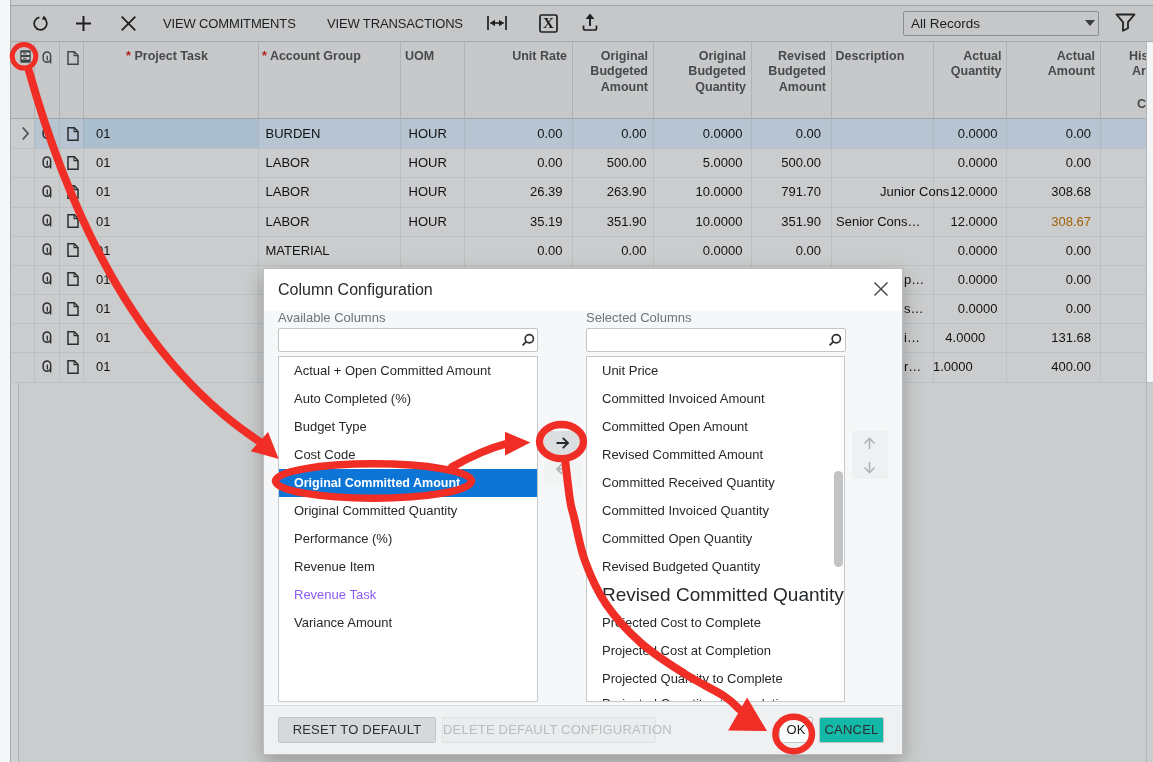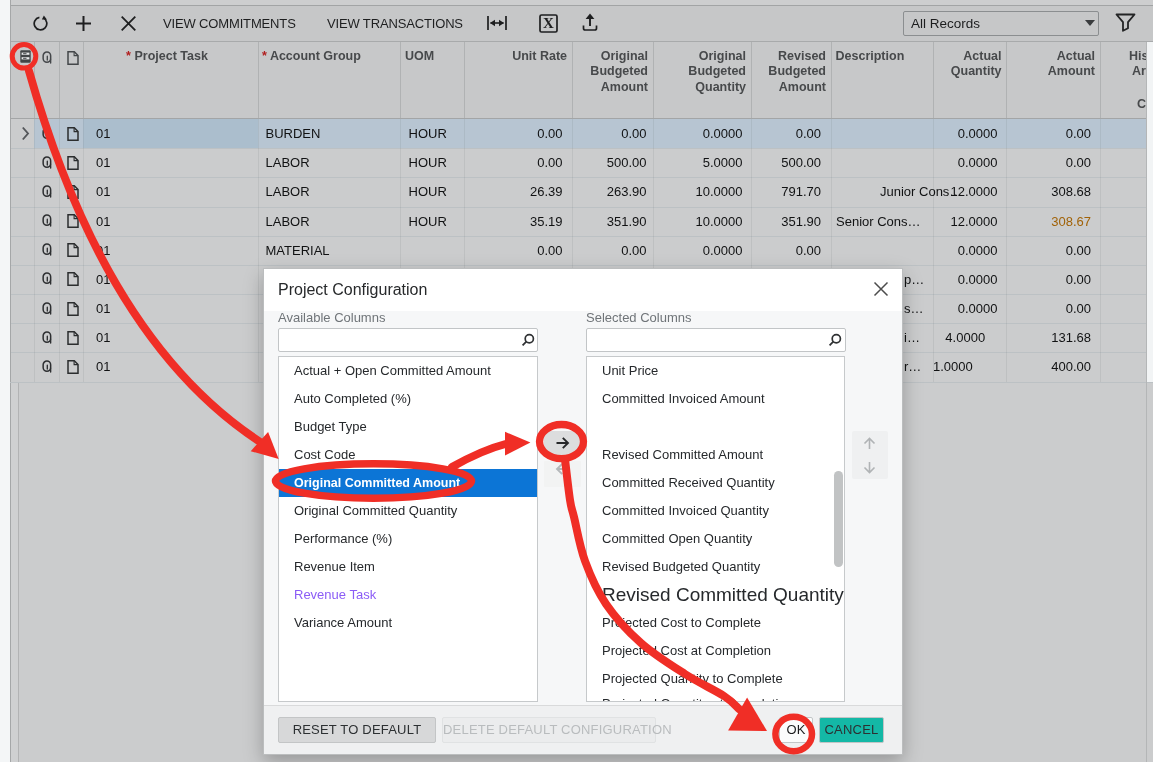--- a/index.html
+++ b/index.html
@@ -253,21 +253,21 @@
 <div class="abs" style="left:572px;top:118.5px;width:1px;height:263px;background:rgba(100,106,110,0.12)"></div>
 <div class="abs" style="left:653px;top:118.5px;width:1px;height:263px;background:rgba(100,106,110,0.12)"></div>
 <div class="abs" style="left:751px;top:118.5px;width:1px;height:263px;background:rgba(100,106,110,0.12)"></div>
 <div class="abs" style="left:831px;top:118.5px;width:1px;height:263px;background:rgba(100,106,110,0.12)"></div>
 <div class="abs" style="left:933px;top:118.5px;width:1px;height:263px;background:rgba(100,106,110,0.12)"></div>
 <div class="abs" style="left:1006px;top:118.5px;width:1px;height:263px;background:rgba(100,106,110,0.12)"></div>
 <div class="abs" style="left:1100px;top:118.5px;width:1px;height:263px;background:rgba(100,106,110,0.12)"></div>
 <div class="abs" style="left:1147px;top:118.5px;width:1px;height:263px;background:rgba(100,106,110,0.12)"></div>
 <div class="abs" style="left:263px;top:268px;width:640px;height:487px;background:#f6f7f8;border:1px solid #bbbdbe;box-shadow:0 7px 18px rgba(0,0,0,0.26)"></div>
 <div class="abs" style="left:264px;top:269px;width:638px;height:42px;background:#ffffff"></div>
-<div class="abs" style="left:278px;top:269px;height:42px;line-height:42px;font-size:16px;color:#27292b">Project Configuration</div>
+<div class="abs" style="left:278px;top:269px;height:42px;line-height:42px;font-size:16px;color:#27292b">Column Configuration</div>
 <svg class="abs" style="left:873px;top:281px" width="16" height="16" viewBox="0 0 16 16">
 <path d="M1.5 1.5 L14.5 14.5 M14.5 1.5 L1.5 14.5" stroke="#4c4c4c" stroke-width="1.5"></path>
     </svg>
 <div class="abs" style="left:278px;top:309px;height:18px;line-height:18px;font-size:13px;color:#6f7478">Available Columns</div>
 <div class="abs" style="left:586px;top:309px;height:18px;line-height:18px;font-size:13px;color:#6f7478">Selected Columns</div>
 <div class="abs" style="left:278px;top:328px;width:260px;height:24px;background:#fff;border:1px solid #c2c5c7;border-radius:2px"></div>
 <div class="abs" style="left:586px;top:328px;width:260px;height:24px;background:#fff;border:1px solid #c2c5c7;border-radius:2px"></div>
 <svg class="abs" style="left:521px;top:333px" width="14" height="14" viewBox="0 0 14 14">
 <circle cx="8.3" cy="5.7" r="4.1" fill="none" stroke="#2f3133" stroke-width="1.7"></circle>
 <path d="M5.3 8.7 L1.6 12.4" stroke="#2f3133" stroke-width="1.8"></path>
@@ -284,20 +284,21 @@
 <div class="abs" style="left:294px;top:441px;height:28px;line-height:28px;font-size:13px;color:#26292c;white-space:nowrap">Cost Code</div>
 <div class="abs" style="left:279px;top:469px;width:258px;height:28px;background:#0c75d6"></div>
 <div class="abs" style="left:294px;top:469px;height:28px;line-height:28px;font-size:12.5px;font-weight:bold;color:#fff;white-space:nowrap">Original Committed Amount</div>
 <div class="abs" style="left:294px;top:497px;height:28px;line-height:28px;font-size:13px;color:#26292c;white-space:nowrap">Original Committed Quantity</div>
 <div class="abs" style="left:294px;top:525px;height:28px;line-height:28px;font-size:13px;color:#26292c;white-space:nowrap">Performance (%)</div>
 <div class="abs" style="left:294px;top:553px;height:28px;line-height:28px;font-size:13px;color:#26292c;white-space:nowrap">Revenue Item</div>
 <div class="abs" style="left:294px;top:581px;height:28px;line-height:28px;font-size:13px;color:#8b5cf6;white-space:nowrap">Revenue Task</div>
 <div class="abs" style="left:294px;top:609px;height:28px;line-height:28px;font-size:13px;color:#26292c;white-space:nowrap">Variance Amount</div>
 <div class="abs" style="left:602px;top:357px;height:28px;line-height:28px;font-size:13px;color:#26292c;white-space:nowrap">Unit Price</div>
 <div class="abs" style="left:602px;top:385px;height:28px;line-height:28px;font-size:13px;color:#26292c;white-space:nowrap">Committed Invoiced Amount</div>
+<div class="abs" style="left:602px;top:413px;height:28px;line-height:28px;font-size:13px;color:#26292c;white-space:nowrap">Committed Open Amount</div>
 <div class="abs" style="left:602px;top:441px;height:28px;line-height:28px;font-size:13px;color:#26292c;white-space:nowrap">Revised Committed Amount</div>
 <div class="abs" style="left:602px;top:469px;height:28px;line-height:28px;font-size:13px;color:#26292c;white-space:nowrap">Committed Received Quantity</div>
 <div class="abs" style="left:602px;top:497px;height:28px;line-height:28px;font-size:13px;color:#26292c;white-space:nowrap">Committed Invoiced Quantity</div>
 <div class="abs" style="left:602px;top:525px;height:28px;line-height:28px;font-size:13px;color:#26292c;white-space:nowrap">Committed Open Quantity</div>
 <div class="abs" style="left:602px;top:553px;height:28px;line-height:28px;font-size:13px;color:#26292c;white-space:nowrap">Revised Budgeted Quantity</div>
 <div class="abs" style="left:602px;top:581px;height:28px;line-height:28px;font-size:19px;color:#26292c;white-space:nowrap">Revised Committed Quantity</div>
 <div class="abs" style="left:602px;top:609px;height:28px;line-height:28px;font-size:13px;color:#26292c;white-space:nowrap">Projected Cost to Complete</div>
 <div class="abs" style="left:602px;top:637px;height:28px;line-height:28px;font-size:13px;color:#26292c;white-space:nowrap">Projected Cost at Completion</div>
 <div class="abs" style="left:602px;top:665px;height:28px;line-height:28px;font-size:13px;color:#26292c;white-space:nowrap">Projected Quantity to Complete</div>
 <div class="abs" style="left:602px;top:690px;height:28px;line-height:28px;font-size:13px;color:#26292c;white-space:nowrap;clip-path:inset(0 0 17px 0)">Projected Quantity at Completion</div>

